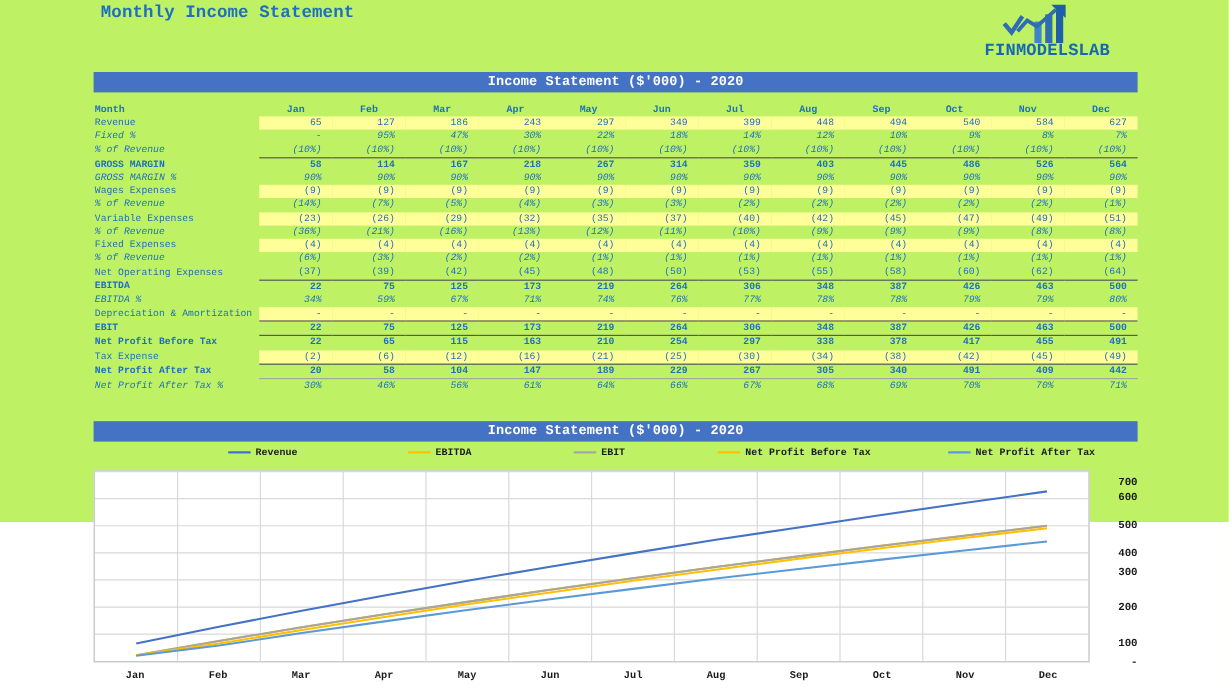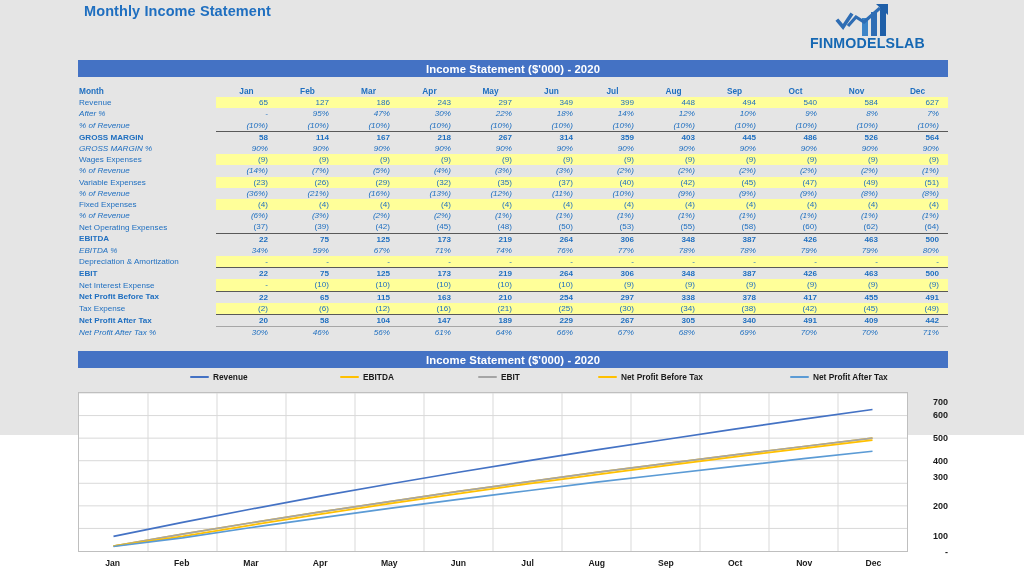--- a/index.html
+++ b/index.html
@@ -3,21 +3,21 @@
 <meta charset="utf-8">
 <style>
   * { box-sizing: border-box; }
   html, body {
     margin: 0; padding: 0;
     width: 1024px; height: 577px;
     background: #ffffff;
     font-family: "Liberation Sans", sans-serif;
     overflow: hidden;
   }
-  #page { position: relative; width: 1024px; height: 435px; background:#e5e5e5; }
+  #page { position: relative; width: 1024px; height: 435px; background:#bef264;font-family:Liberation Mono, monospace; }
 
   
   .top-header { position:absolute; left:0; top:0; width:1024px; height:58px; }
   .doc-title {
     position:absolute; left:84px; top:3px;
     font-size:14.5px; font-weight:bold; color:#1F6FC0;
     letter-spacing:.1px; white-space:nowrap;
   }
   .logo-wrap { position:absolute; right:99px; top:2px; width:130px; height:52px; }
   .logo-mark { position:absolute; right:27px; top:0px; width:72px; height:34px; }
@@ -156,21 +156,21 @@
           <td class="val">297</td>
           <td class="val">349</td>
           <td class="val">399</td>
           <td class="val">448</td>
           <td class="val">494</td>
           <td class="val">540</td>
           <td class="val">584</td>
           <td class="val">627</td>
         </tr>
         <tr class="i">
-          <td class="lbl">After %</td>
+          <td class="lbl">Fixed %</td>
           <td class="val">-</td>
           <td class="val">95%</td>
           <td class="val">47%</td>
           <td class="val">30%</td>
           <td class="val">22%</td>
           <td class="val">18%</td>
           <td class="val">14%</td>
           <td class="val">12%</td>
           <td class="val">10%</td>
           <td class="val">9%</td>
@@ -379,35 +379,20 @@
           <td class="val">125</td>
           <td class="val">173</td>
           <td class="val">219</td>
           <td class="val">264</td>
           <td class="val">306</td>
           <td class="val">348</td>
           <td class="val">387</td>
           <td class="val">426</td>
           <td class="val">463</td>
           <td class="val">500</td>
-        </tr>
-        <tr class="yellow">
-          <td class="lbl">Net Interest Expense</td>
-          <td class="val">-</td>
-          <td class="val">(10)</td>
-          <td class="val">(10)</td>
-          <td class="val">(10)</td>
-          <td class="val">(10)</td>
-          <td class="val">(10)</td>
-          <td class="val">(9)</td>
-          <td class="val">(9)</td>
-          <td class="val">(9)</td>
-          <td class="val">(9)</td>
-          <td class="val">(9)</td>
-          <td class="val">(9)</td>
         </tr>
         <tr class="b topline">
           <td class="lbl">Net Profit Before Tax</td>
           <td class="val">22</td>
           <td class="val">65</td>
           <td class="val">115</td>
           <td class="val">163</td>
           <td class="val">210</td>
           <td class="val">254</td>
           <td class="val">297</td>

